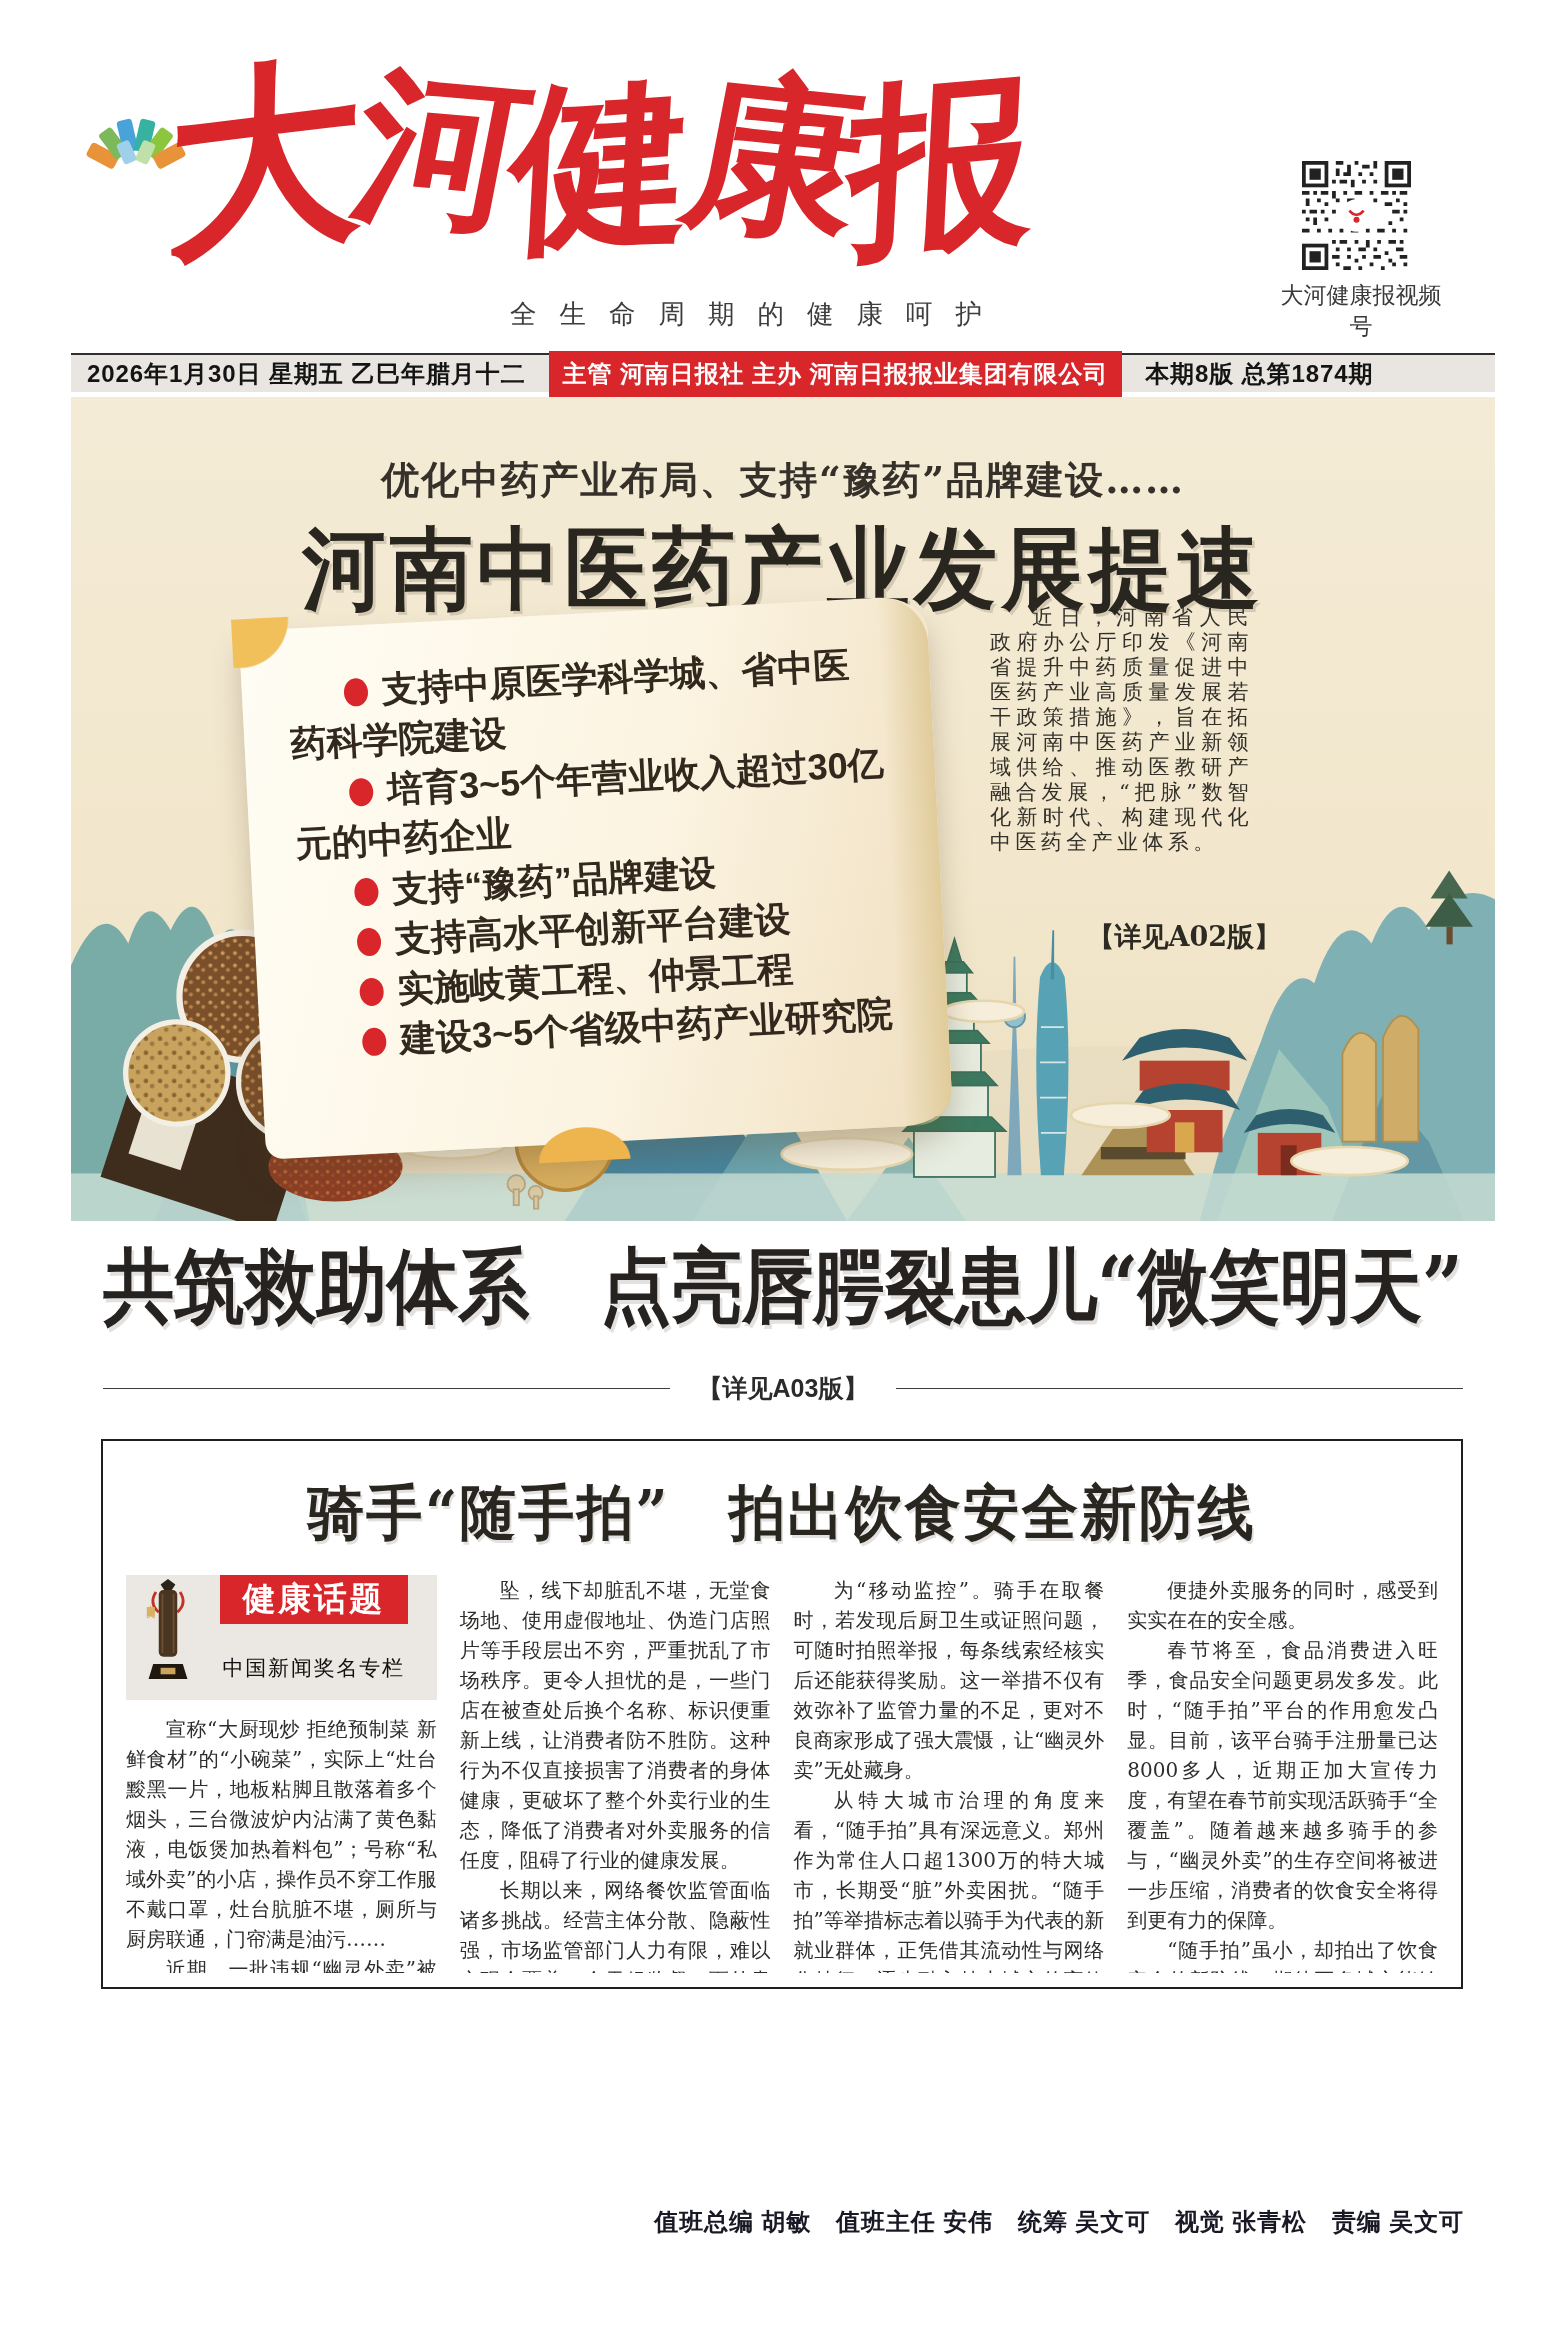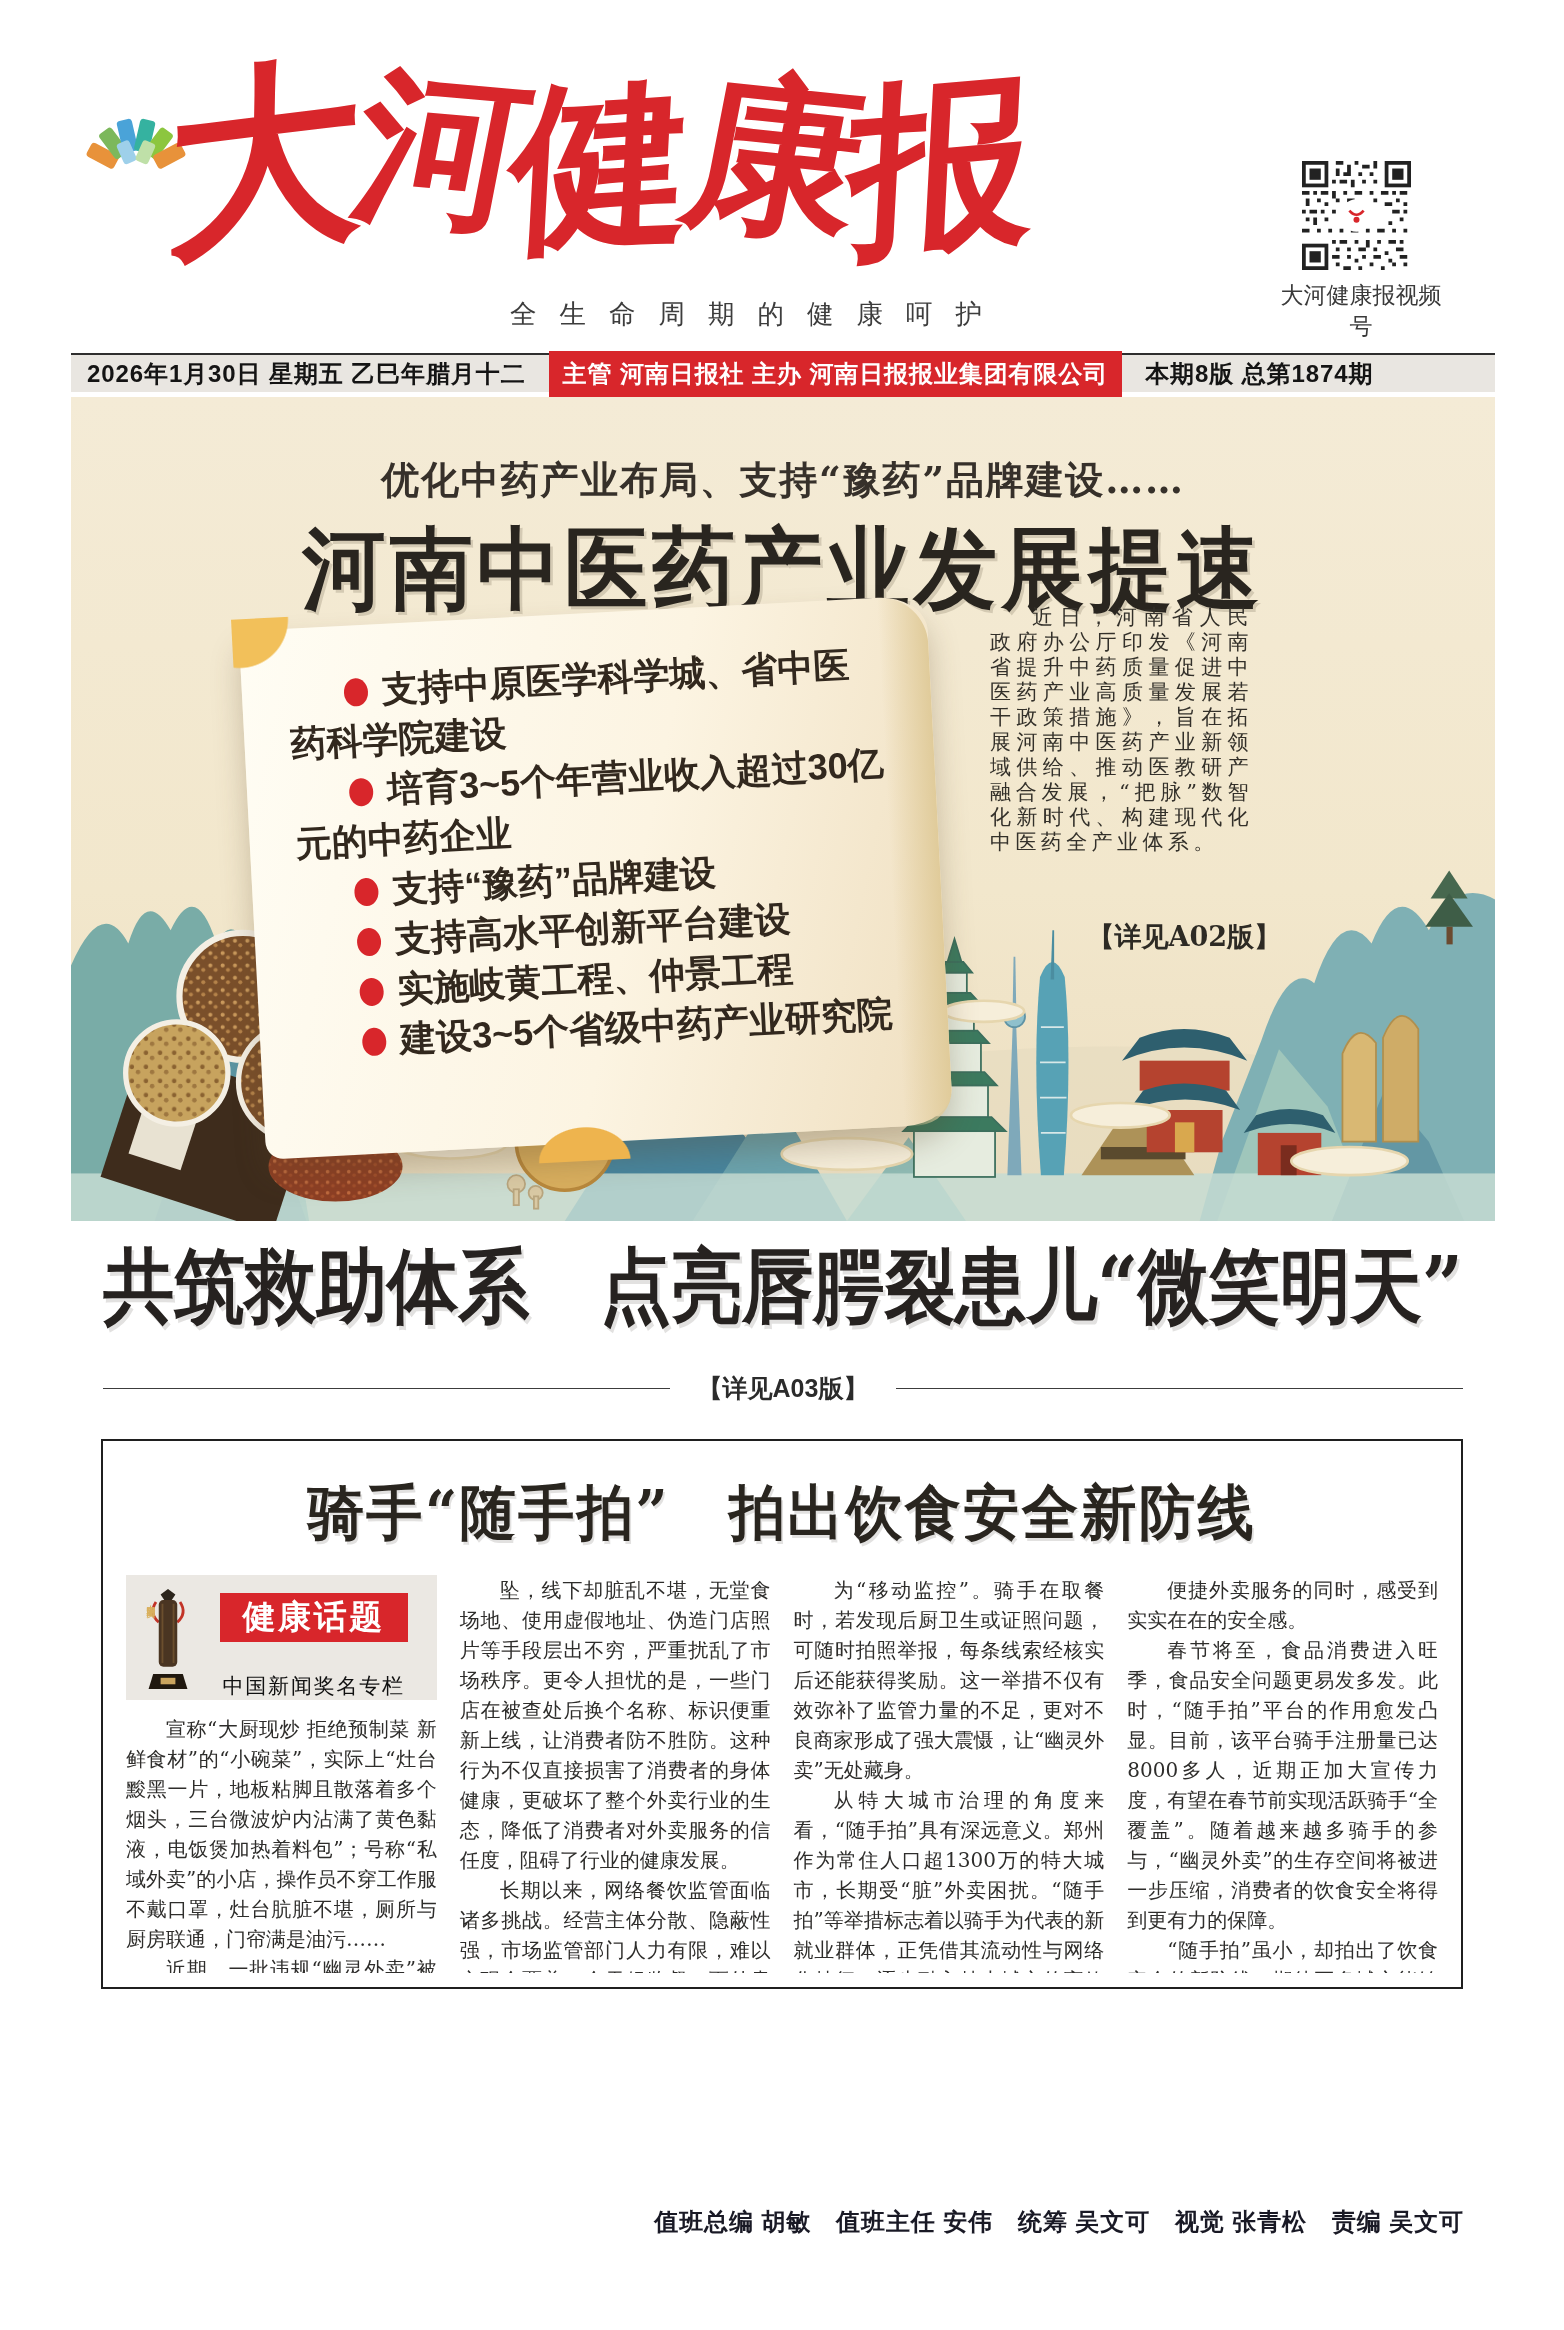--- a/index.html
+++ b/index.html
@@ -11,21 +11,21 @@
   .logo{position:absolute;left:76px;top:85px;width:120px;height:104px;}
   .masthead-title{position:absolute;left:220px;top:35px;width:758px;height:247px;
       display:flex;align-items:center;justify-content:center;
       color:#d8262b;font-family:"DejaVu Serif",serif;font-weight:900;line-height:1;}
   .masthead-title span{display:inline-block;transform-origin:50% 70%;}
   .masthead-title span:nth-child(1){font-size:198px;transform:rotate(-7deg) skewX(-8deg);margin-right:-12.3px;}
   .masthead-title span:nth-child(2){font-size:168px;transform:rotate(5deg) skewX(-6deg) translateY(-10.6px);margin-right:-8.8px;}
   .masthead-title span:nth-child(3){font-size:181px;transform:rotate(-4deg) skewX(-7deg) translateY(5.3px);margin-right:-7px;}
   .masthead-title span:nth-child(4){font-size:172px;transform:rotate(6deg) skewX(-5deg) translateY(-3.5px);margin-right:-7px;}
   .masthead-title span:nth-child(5){font-size:185px;transform:rotate(-5deg) skewX(-8deg) translateY(7px);}
-  .slogan{position:absolute;left:494px;top:296px;width:511px;text-align:right;
+  .slogan{position:absolute;left:510px;top:296px;width:511px;text-align:left;
       font-size:26.5px;letter-spacing:23px;color:#3d3d3d;font-weight:500;white-space:nowrap;}
   .qr{position:absolute;left:1302px;top:161px;width:109px;height:109px;}
   .qr-label{position:absolute;left:1277px;top:280px;width:168px;text-align:center;
       font-size:23px;color:#3a3a3a;}
 
   
   .datebar{position:absolute;left:71px;top:353px;width:1424px;height:39px;
       background:#e9e6e1;border-top:2.6px solid #2e2e2e;
       display:flex;align-items:center;gap:23px;padding:0 0 0 16px;box-sizing:border-box;}
   .datebar .date,.datebar .issue{font-size:24px;font-weight:600;color:#141414;letter-spacing:0.9px;white-space:nowrap;}
@@ -86,21 +86,21 @@
   .columns{position:absolute;left:23px;right:23px;top:134px;bottom:14px;
       display:flex;gap:23px;overflow:hidden;}
   .col{flex:1;min-width:0;}
   .col p{margin:0;font-family:"DejaVu Serif",serif;font-size:20px;line-height:30px;
       text-align:justify;text-indent:2em;color:#2e2d2b;}
   .byline{margin-top:3.5px;text-align:right;font-family:"Liberation Sans",sans-serif;
       font-size:22px;color:#222;padding-right:3.5px;}
 
   
   .badge{position:relative;height:125px;background:#ebe8e3;margin-bottom:14px;
-      display:flex;align-items:flex-end;}
+      display:flex;align-items:flex-start;}
   .trophy{width:56px;height:111px;margin:3.5px 5.3px 0 14px;flex:none;position:relative;}
   .trophy-label{position:absolute;left:19.4px;top:23px;writing-mode:vertical-rl;
       font-size:8.8px;letter-spacing:0.9px;color:#d9b express;color:#d9b05e;font-weight:700;}
   .badge-right{flex:1;display:flex;flex-direction:column;align-items:center;gap:4.4px;padding-right:10.6px;}
   .badge-banner{background:#d8262b;color:#fff;font-weight:900;font-size:33px;
       letter-spacing:2.6px;padding:1.8px 23px;}
   .badge-subtitle{font-weight:400;font-size:21px;color:#101010;letter-spacing:1.8px;margin-top:26px;}
 
   
   .footer-credits{position:absolute;top:2206px;left:0;width:1464px;text-align:right;

